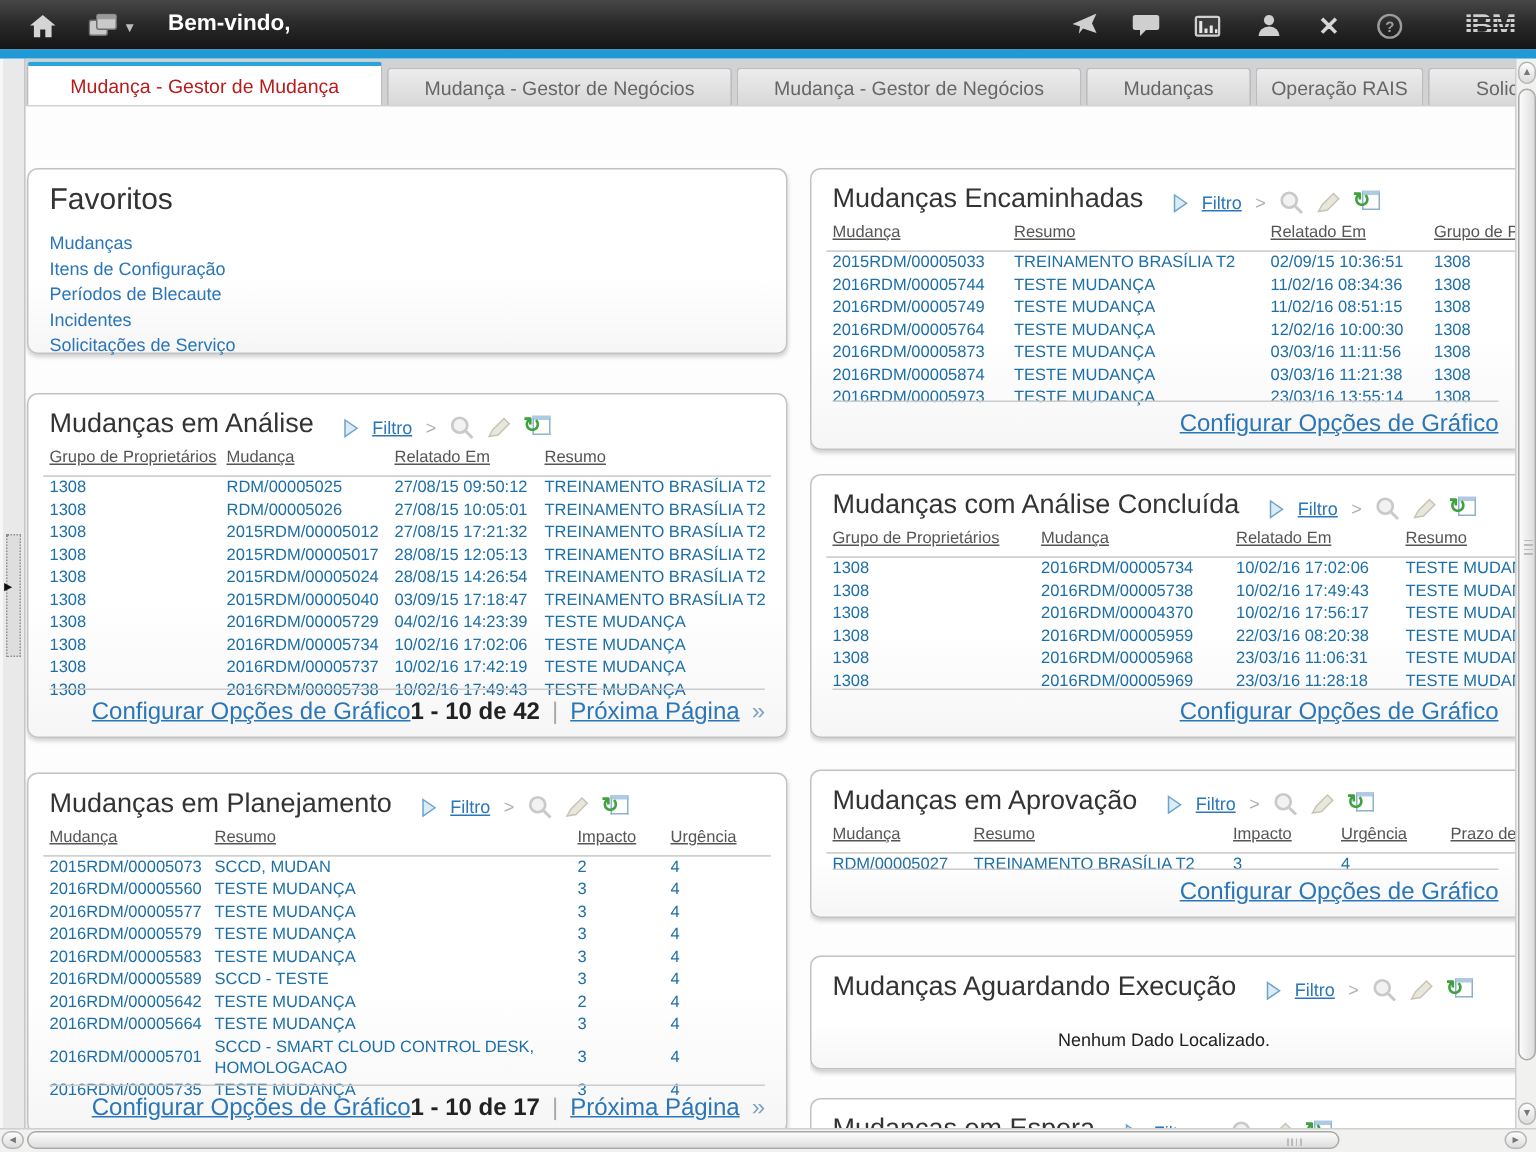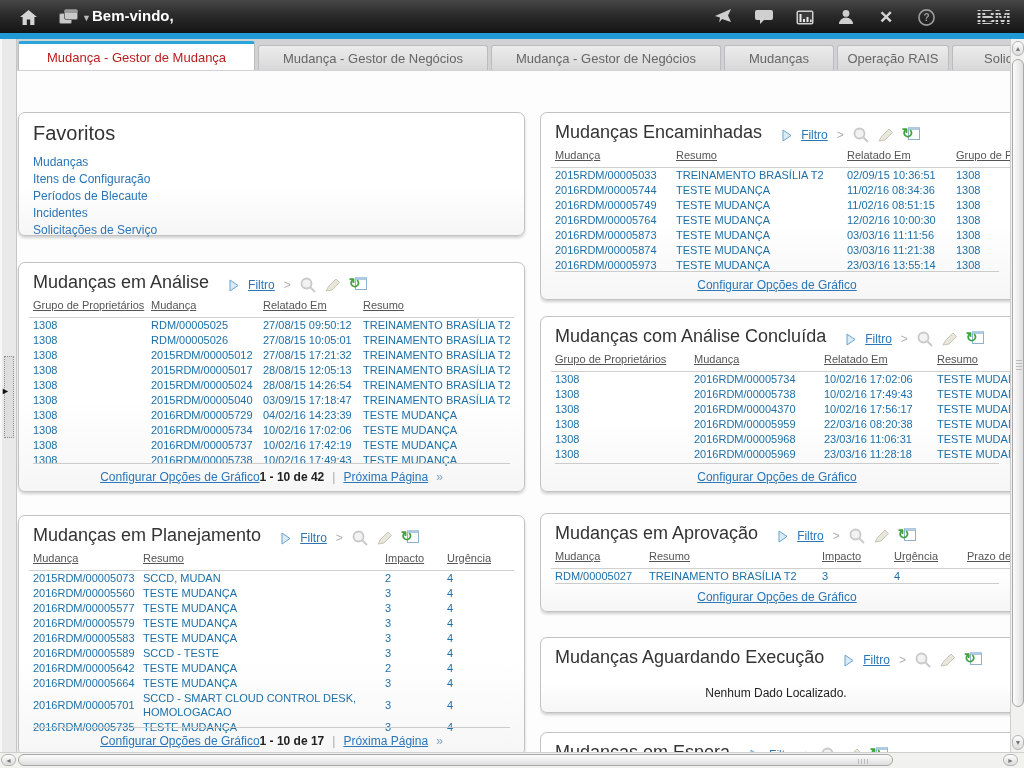--- a/index.html
+++ b/index.html
@@ -2,21 +2,21 @@
 <html><head>
 <meta charset="utf-8">
 <style>
   html,body{margin:0;padding:0}
   body{width:1024px;height:768px;overflow:hidden;font-family:"Liberation Sans",sans-serif;background:#fff}
   .stage{position:relative;width:1024px;height:768px;overflow:hidden;background:#fff}
 
   
   .topbar{position:absolute;left:0;top:0;width:1024px;height:33px;
     background:linear-gradient(#474747,#2b2b2b 45%,#141414);z-index:30}
-  .topbar .welcome{position:absolute;left:92px;top:7px;color:#fff;font-size:15px;font-weight:bold}
+  .topbar .welcome{position:absolute;left:112px;top:7px;color:#fff;font-size:15px;font-weight:bold}
   .tb-ic{position:absolute;top:7px;width:20px;height:20px;display:flex;align-items:center;justify-content:center}
   .tb-ic svg{display:block}
   .caret{color:#bbb;font-size:9px;position:absolute;left:82px;top:13px}
   .xglyph{color:#d6d6d6;font-size:17px;font-weight:bold;line-height:1}
   .ibm{position:absolute;right:14px;top:6px;font-size:20px;font-weight:800;letter-spacing:-1px;
     background:repeating-linear-gradient(#cfcfcf 0 2px,rgba(0,0,0,0) 2px 3.4px);
     -webkit-background-clip:text;background-clip:text;color:transparent}
   .bluestrip{position:absolute;left:0;top:33px;width:1024px;height:6px;background:#1f9ad7;z-index:30}
 
   
@@ -45,21 +45,21 @@
   .cfg-icon{position:relative;width:17px;height:16px;display:inline-block;cursor:pointer}
   .cfg-win{position:absolute;right:0;top:0;width:10px;height:9px;border:1px solid #8fb2cc;border-top:3px solid #aecbe2;background:#fff}
   .cfg-arrow{position:absolute;left:-1px;top:-1px;color:#3fa23f;font-weight:bold;font-size:14px;line-height:1}
 
   table.grid{border-collapse:collapse;table-layout:fixed;margin:1px 0 0 10px;font-size:11px}
   table.grid th{color:#555;font-weight:normal;text-align:left;text-decoration:underline;
     padding:2px 4px 6px;border-bottom:1px solid #d0d0d0;white-space:nowrap;overflow:hidden;cursor:pointer}
   table.grid td{color:#1d6fa8;padding:0 4px 1px;line-height:14px;white-space:nowrap;overflow:hidden;cursor:pointer}
   table.grid.wrap td{white-space:normal}
   .pfoot{position:absolute;left:14px;right:14px;bottom:7px;border-top:1px solid #ccc;padding-top:6px;
-    display:flex;justify-content:center;align-items:center;font-size:12px}
+    display:flex;justify-content:flex-end;align-items:center;font-size:16px}
   .cfg-link{color:#2a76b9;text-decoration:underline;cursor:pointer}
   .pager{display:inline-flex;gap:8px;align-items:center}
   .pager .rng{font-weight:bold;color:#222}
   .pager .sep{color:#aaa}
   .pager a{color:#2a76b9;text-decoration:underline;cursor:pointer}
   .pager .arr{color:#7fa3c4;cursor:pointer}
   .emptymsg{position:absolute;left:0;width:470px;top:48px;text-align:center;font-size:12px;color:#222}
 
   
   .favlinks{padding:6px 14px 0}

